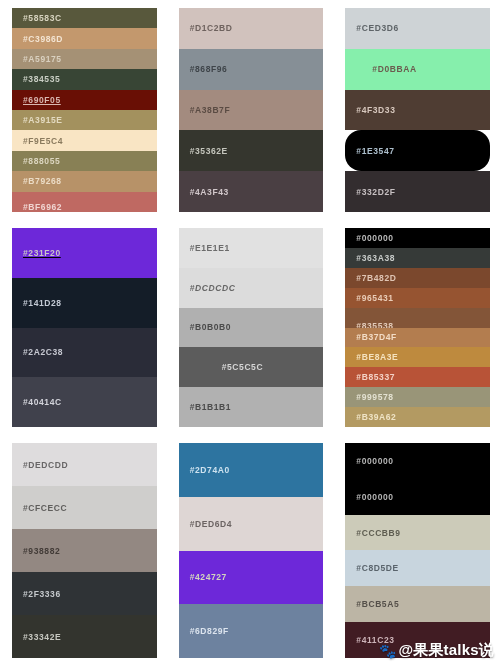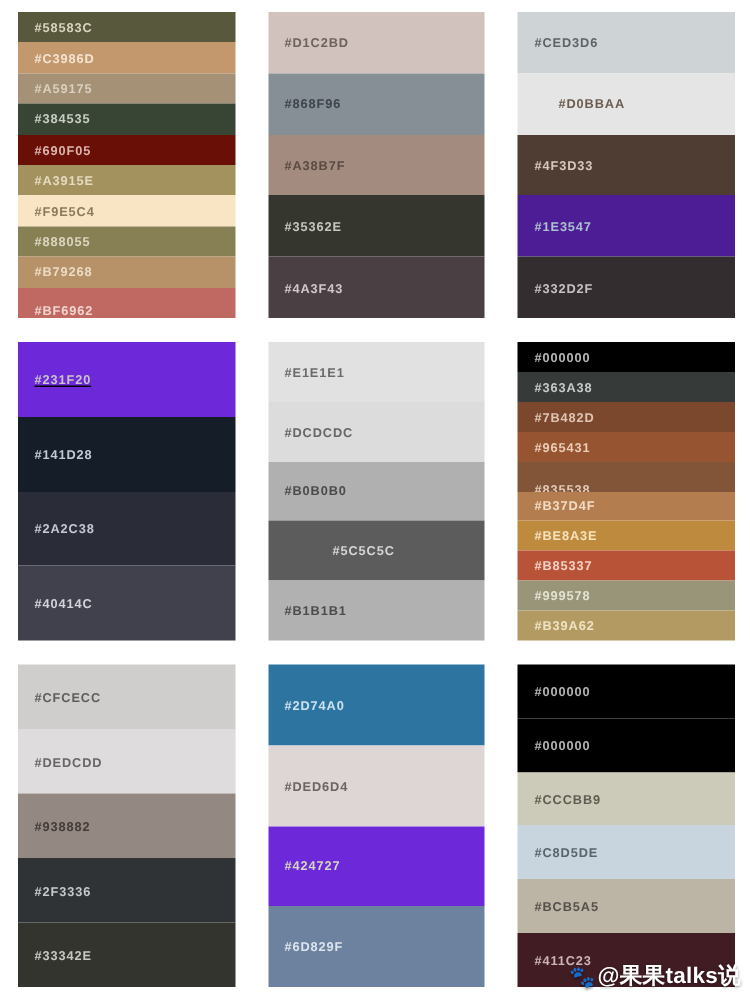--- a/index.html
+++ b/index.html
@@ -85,21 +85,21 @@
         <div class="swatch" style="background: rgb(195, 152, 109);">
           <span class="swatch-label" style="color: rgb(243, 228, 210);">#C3986D</span>
         </div>
         <div class="swatch" style="background: rgb(165, 145, 117);">
           <span class="swatch-label" style="color: rgb(217, 208, 191);">#A59175</span>
         </div>
         <div class="swatch" style="background: rgb(56, 69, 53);">
           <span class="swatch-label" style="color: rgb(201, 206, 196);">#384535</span>
         </div>
         <div class="swatch" style="background: rgb(105, 15, 5);">
-          <span class="swatch-label" style="color: rgb(217, 183, 176);">#690F05</span>
+          <span class="swatch-label" style="color: rgb(217, 183, 176); text-decoration: underline;">#690F05</span>
         </div>
         <div class="swatch" style="background: rgb(163, 145, 94);">
           <span class="swatch-label" style="color: rgb(227, 218, 192);">#A3915E</span>
         </div>
         <div class="swatch" style="background: rgb(249, 229, 196);">
           <span class="swatch-label" style="color: rgb(138, 122, 94);">#F9E5C4</span>
         </div>
         <div class="swatch" style="background: rgb(136, 128, 85);">
           <span class="swatch-label" style="color: rgb(220, 214, 192);">#888055</span>
         </div>
@@ -128,27 +128,27 @@
         <div class="swatch" style="background: rgb(74, 63, 67);">
           <span class="swatch-label" style="color: rgb(210, 200, 203);">#4A3F43</span>
         </div>
       </div>
     </div>
     <div class="card">
       <div class="palette">
         <div class="swatch" style="background: rgb(206, 211, 214);">
           <span class="swatch-label" style="color: rgb(94, 100, 104);">#CED3D6</span>
         </div>
-        <div class="swatch" style="background: #e5e5e5; padding-left: 27px;">
+        <div class="swatch" style="background: #86efac; padding-left: 27px;">
           <span class="swatch-label" style="color: rgb(107, 92, 79);">#D0BBAA</span>
         </div>
         <div class="swatch" style="background: rgb(79, 61, 51);">
           <span class="swatch-label" style="color: rgb(215, 200, 190);">#4F3D33</span>
         </div>
-        <div class="swatch" style="background: #4c1d95;">
+        <div class="swatch" style="background: #000000; border-radius: 16px;">
           <span class="swatch-label" style="color: rgb(174, 192, 206);">#1E3547</span>
         </div>
         <div class="swatch" style="background: rgb(51, 45, 47);">
           <span class="swatch-label" style="color: rgb(200, 193, 195);">#332D2F</span>
         </div>
       </div>
     </div>
     <div class="card">
       <div class="palette">
         <div class="swatch" style="background: #6d28d9; text-decoration: underline;">
@@ -163,21 +163,21 @@
         <div class="swatch" style="background: rgb(64, 65, 76);">
           <span class="swatch-label" style="color: rgb(211, 212, 219);">#40414C</span>
         </div>
       </div>
     </div>
     <div class="card">
       <div class="palette">
         <div class="swatch" style="background: rgb(225, 225, 225);">
           <span class="swatch-label" style="color: rgb(107, 107, 107);">#E1E1E1</span>
         </div>
-        <div class="swatch" style="background: rgb(220, 220, 220);">
+        <div class="swatch" style="background: rgb(220, 220, 220); font-style: italic;">
           <span class="swatch-label" style="color: rgb(102, 102, 102);">#DCDCDC</span>
         </div>
         <div class="swatch" style="background: rgb(176, 176, 176);">
           <span class="swatch-label" style="color: rgb(74, 74, 74);">#B0B0B0</span>
         </div>
         <div class="swatch" style="background: rgb(92, 92, 92);">
           <span class="swatch-label" style="color: rgb(214, 214, 214); padding-left: 32px;">#5C5C5C</span>
         </div>
         <div class="swatch" style="background: rgb(177, 177, 177);">
           <span class="swatch-label" style="color: rgb(75, 75, 75);">#B1B1B1</span>
@@ -213,25 +213,25 @@
         <div class="swatch" style="background: rgb(153, 149, 120);">
           <span class="swatch-label" style="color: rgb(228, 226, 210);">#999578</span>
         </div>
         <div class="swatch" style="background: rgb(179, 154, 98);">
           <span class="swatch-label" style="color: rgb(239, 227, 197);">#B39A62</span>
         </div>
       </div>
     </div>
     <div class="card">
       <div class="palette">
+        <div class="swatch" style="background: rgb(222, 220, 221);">
+          <span class="swatch-label" style="color: rgb(104, 102, 103);">#DEDCDD</span>
+        </div>
         <div class="swatch" style="background: rgb(207, 206, 204);">
           <span class="swatch-label" style="color: rgb(95, 94, 92);">#CFCECC</span>
-        </div>
-        <div class="swatch" style="background: rgb(222, 220, 221);">
-          <span class="swatch-label" style="color: rgb(104, 102, 103);">#DEDCDD</span>
         </div>
         <div class="swatch" style="background: rgb(147, 136, 130);">
           <span class="swatch-label" style="color: rgb(66, 59, 55);">#938882</span>
         </div>
         <div class="swatch" style="background: rgb(47, 51, 54);">
           <span class="swatch-label" style="color: rgb(197, 201, 204);">#2F3336</span>
         </div>
         <div class="swatch" style="background: rgb(51, 52, 46);">
           <span class="swatch-label" style="color: rgb(199, 200, 193);">#33342E</span>
         </div>

